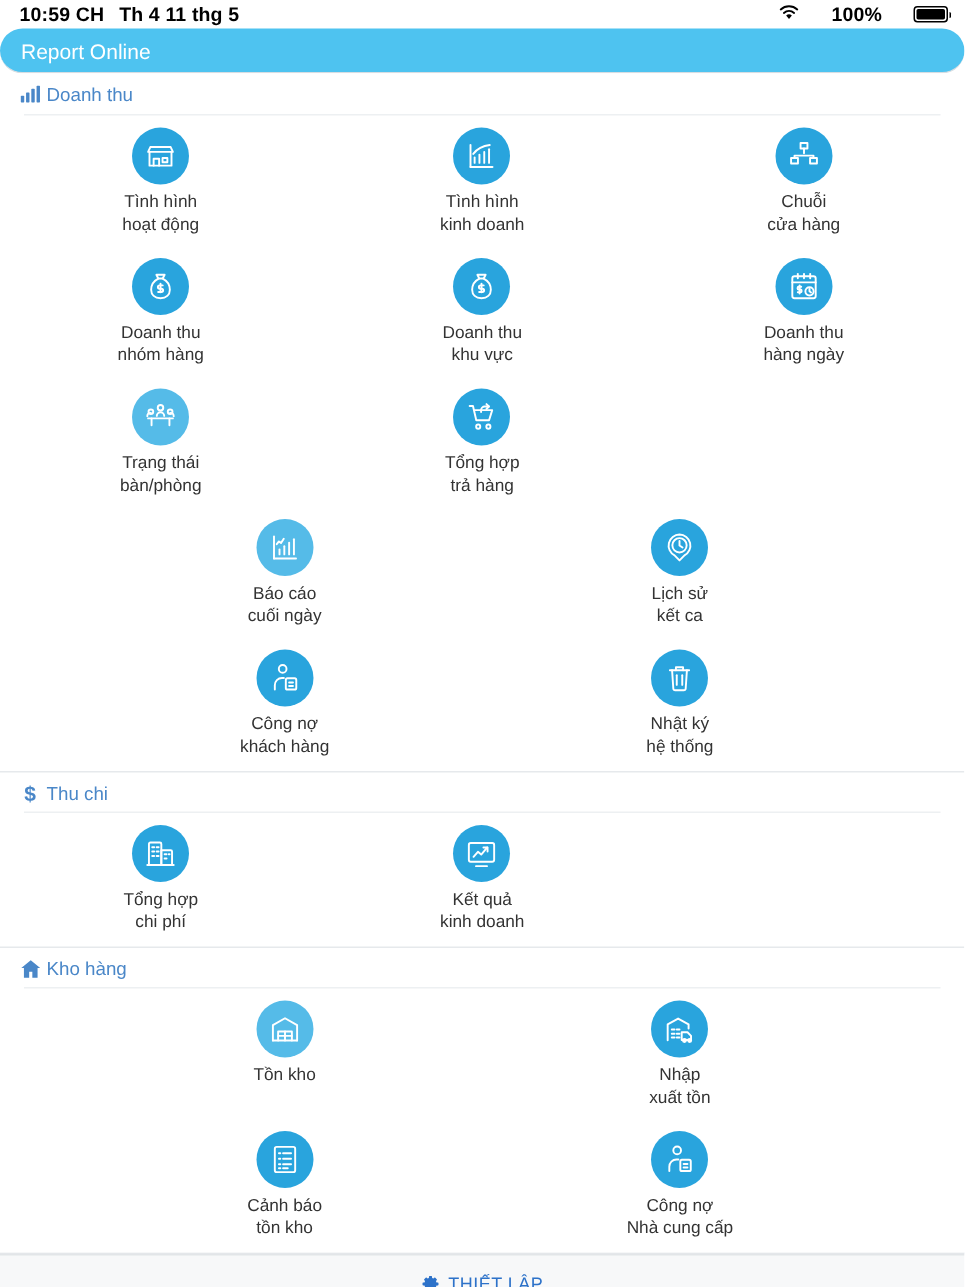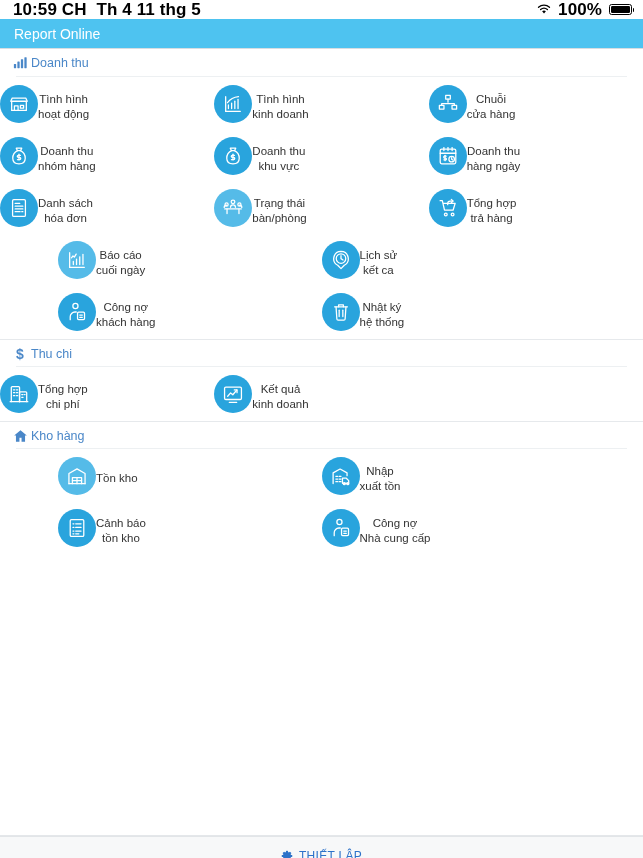--- a/index.html
+++ b/index.html
@@ -10,43 +10,44 @@
     overflow: hidden;
   }
   .screen { position: relative; width: 643px; height: 858px; background:#ffffff; display:flex; flex-direction:column; }
 
   
   .statusbar {
     height: 19px;
     background: #ffffff;
     display: flex; align-items: center;
     padding: 0 11px 0 13px;
-    font-size: 17px; color: #000; font-weight: 600;
+    font-size: 13px; color: #000; font-weight: 600;
     letter-spacing: .1px;
     flex: 0 0 auto;
   }
   .sb-left { display:flex; align-items:center; gap:10px; }
-  .sb-right { margin-left:auto; display:flex; align-items:center; gap:7px; }
+  .sb-right { margin-left:auto; display:flex; align-items:center; gap:21px; }
   .sb-battery {
     width: 23px; height: 11px; border: 1.3px solid #000; border-radius: 2.6px;
     position: relative; padding: 1px;
   }
   .sb-battery::after {
     content:""; position:absolute; right:-3.3px; top:3.2px;
     width:1.8px; height:4px; background:#000; border-radius:0 1px 1px 0;
   }
   .sb-battery i { display:block; height:100%; width:100%; background:#000; border-radius:1.2px; }
 
   
   .titlebar {
     height: 30px; background: #4ec3f0;
     display:flex; align-items:center;
     padding: 0 14px; color:#ffffff; font-size:14px;
     flex: 0 0 auto;
     border-bottom: 1px solid #d7dde2;
+    border-radius: 15px;
   }
 
   
   .content { flex: 1 1 auto; background:#ffffff; overflow:hidden; position:relative; }
 
   .section-head {
     height: 28px;
     display:flex; align-items:center;
     padding-left: 31px;
     color:#4a87c8; font-size: 12.5px;
@@ -66,21 +67,21 @@
   }
   .section-head .sec-ico svg { display:block; }
   .section-head .dollar { font-size: 14px; font-weight: 700; line-height:1; }
 
   .grid-row { display:flex; }
   .grid-row.cols3 .cell { width: 33.3333%; }
   .grid-row.cols2 { padding: 0 58px; }
   .grid-row.cols2 .cell { width: 50%; }
 
   .cell {
-    display:flex; align-items:center;
+    display:flex; flex-direction:column; align-items:center;
     padding-top: 8px; padding-bottom: 6px;
     cursor: pointer;
   }
   .cell .circle {
     width: 38px; height: 38px; border-radius: 50%;
     background: #29a4dd;
     display:flex; align-items:center; justify-content:center;
     color:#fff;
   }
   .cell .circle.light { background: #55bbe8; }
@@ -237,36 +238,20 @@
               </svg>
             </div>
             <div class="lbl">
               <span>Doanh thu</span>
               <span>hàng ngày</span>
             </div>
           </div>
         </div>
         <div class="grid-row cols3">
           <div class="cell">
-            <div class="circle">
-              <svg width="22" height="22" viewBox="0 0 24 24" fill="none" stroke="#ffffff" stroke-width="1.4" stroke-linecap="round" stroke-linejoin="round">
-                <rect x="5" y="2.8" width="14" height="18.4" rx="1.4"></rect>
-                <path d="M7.8 7h5"></path>
-                <path d="M7.8 10h8.4"></path>
-                <path d="M7.8 13h8.4"></path>
-                <path d="M7.8 16h5.4"></path>
-                <path d="M15 16h1.2"></path>
-              </svg>
-            </div>
-            <div class="lbl">
-              <span>Danh sách</span>
-              <span>hóa đơn</span>
-            </div>
-          </div>
-          <div class="cell">
             <div class="circle light">
               <svg width="22" height="22" viewBox="0 0 24 24" fill="none" stroke="#ffffff" stroke-width="1.4" stroke-linecap="round" stroke-linejoin="round">
                 <circle cx="12" cy="5.3" r="2"></circle>
                 <path d="M3 13h18"></path>
                 <path d="M5.5 13v5"></path>
                 <path d="M18.5 13v5"></path>
                 <circle cx="5" cy="8.2" r="1.7"></circle>
                 <circle cx="19" cy="8.2" r="1.7"></circle>
                 <path d="M9.3 11.2c0-1.5 1.2-2.6 2.7-2.6s2.7 1.1 2.7 2.6"></path>
                 <path d="M2.4 11.4c0-1.4 1.1-2.4 2.6-2.4"></path>

